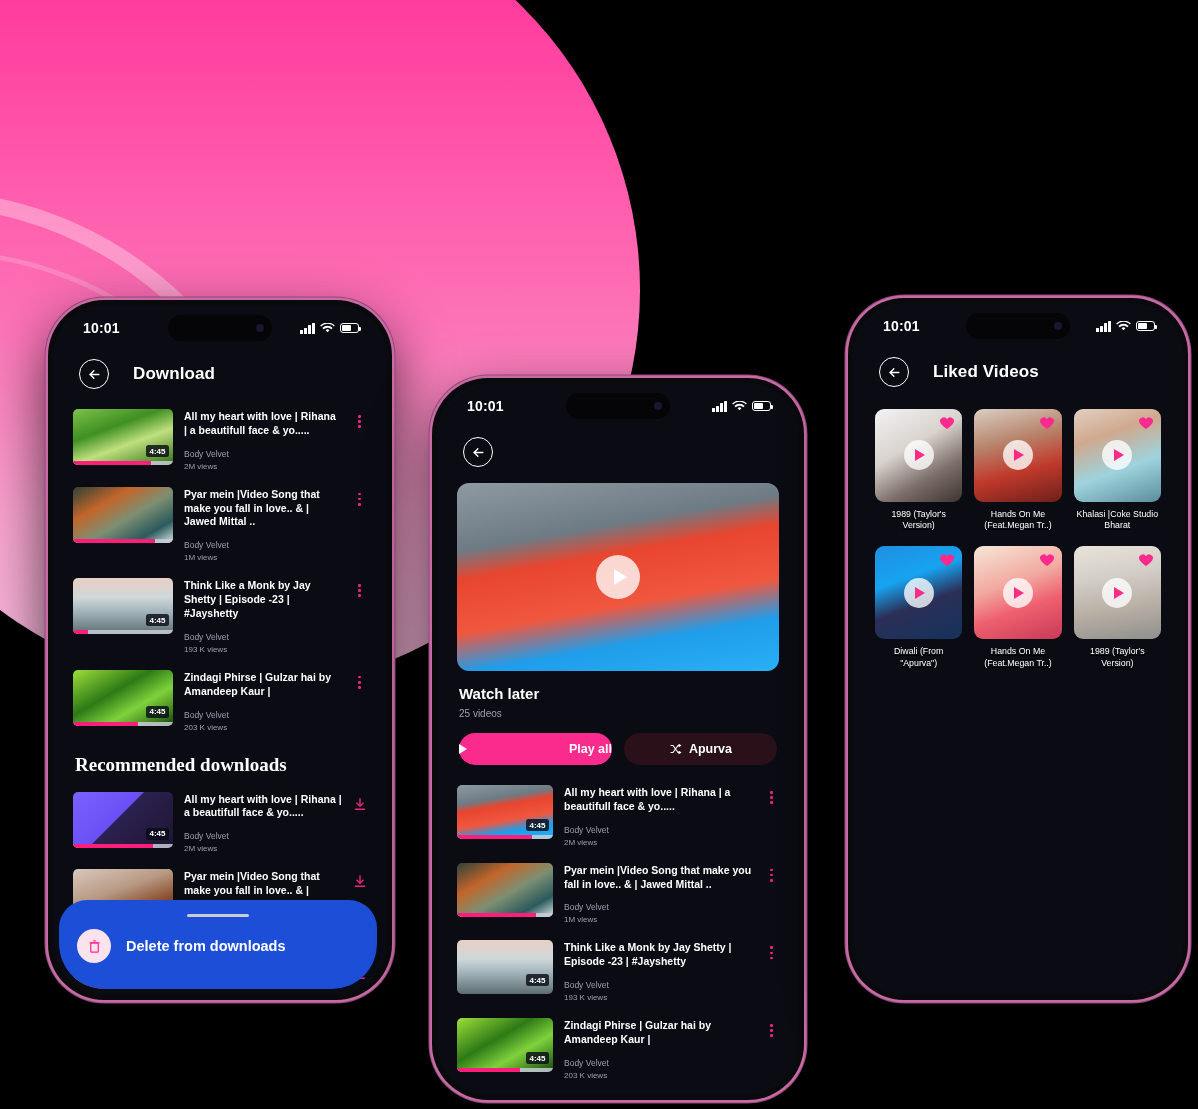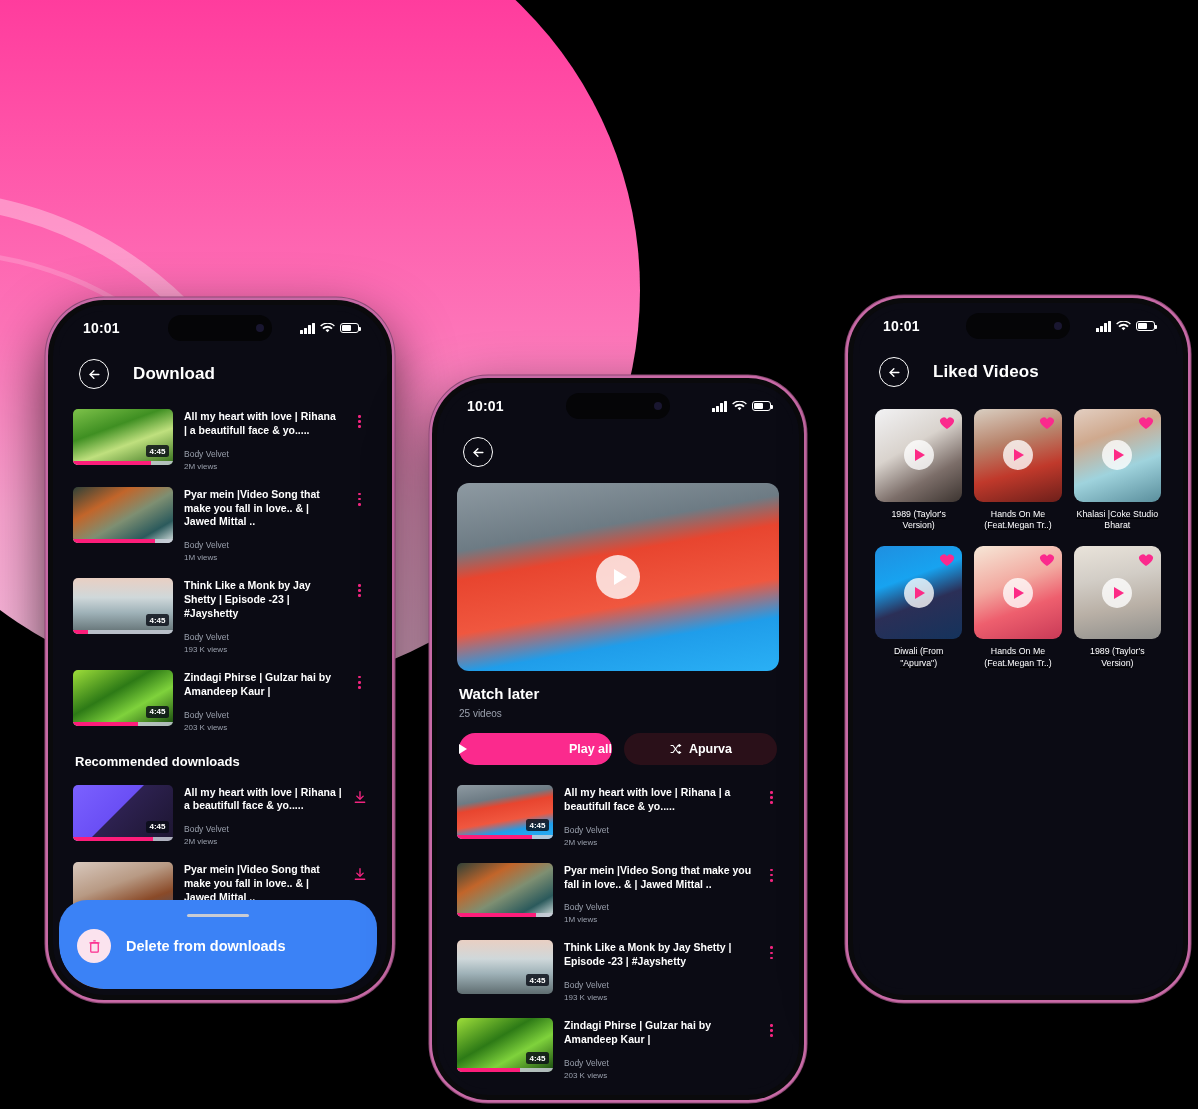--- a/index.html
+++ b/index.html
@@ -109,26 +109,26 @@
   .thumb .prog i { display:block; height:100%; background:#fd1d7a; }
   .vmeta { flex: 1 1 auto; min-width: 0; padding-top: 1px; }
   .vtitle { color:#fff; font-size: 10.5px; font-weight: 600; line-height: 1.32; }
   .vchan { color:#9aa0ad; font-size: 8.5px; margin-top: 11px; }
   .vviews { color:#9aa0ad; font-size: 8px; margin-top: 3px; }
   .vaction { flex: 0 0 auto; padding-top: 4px; }
   .kebab { display:flex; flex-direction:column; gap:2.5px; align-items:center; padding: 2px 6px; }
   .kebab i { width: 2.6px; height: 2.6px; border-radius: 50%; background: #f0247e; display:block; }
   .dl-icon { color:#f0247e; width: 14px; height: 16px; display:block; }
 
-  .section-title { color:#fff; font-size: 13px; font-weight: 700; padding: 14px 16px 6px; }
+  .section-title { color:#fff; font-size: 19px; font-weight: 700; padding: 14px 16px 6px; font-family: Liberation Serif, serif; }
 
   
   .bottom-sheet {
     position: absolute; left: 0; right: 4px; bottom: 0;
-    background: #3b82f6;
+    background: #1d4ed8;
     border-radius: 28px 28px 45px 45px;
     padding: 14px 18px 26px;
   }
   .grabber { width: 62px; height: 3px; border-radius: 2px; background:#c9ccd4; margin: 0 auto 12px; }
   .sheet-row { display:flex; align-items:center; gap: 15px; }
   .del-circle {
     width: 34px; height: 34px; border-radius: 50%;
     background: #fbe3ee; display:flex; align-items:center; justify-content:center;
   }
   .sheet-label { color:#fff; font-size: 14.5px; font-weight: 700; }

